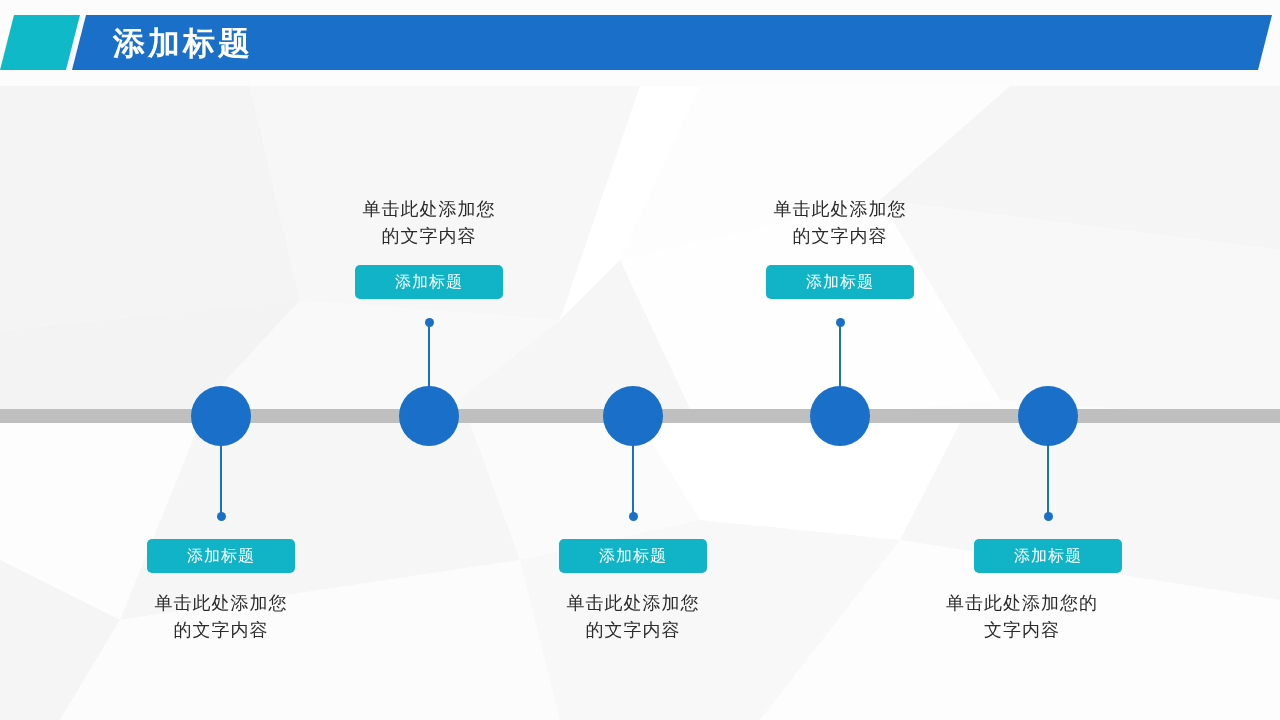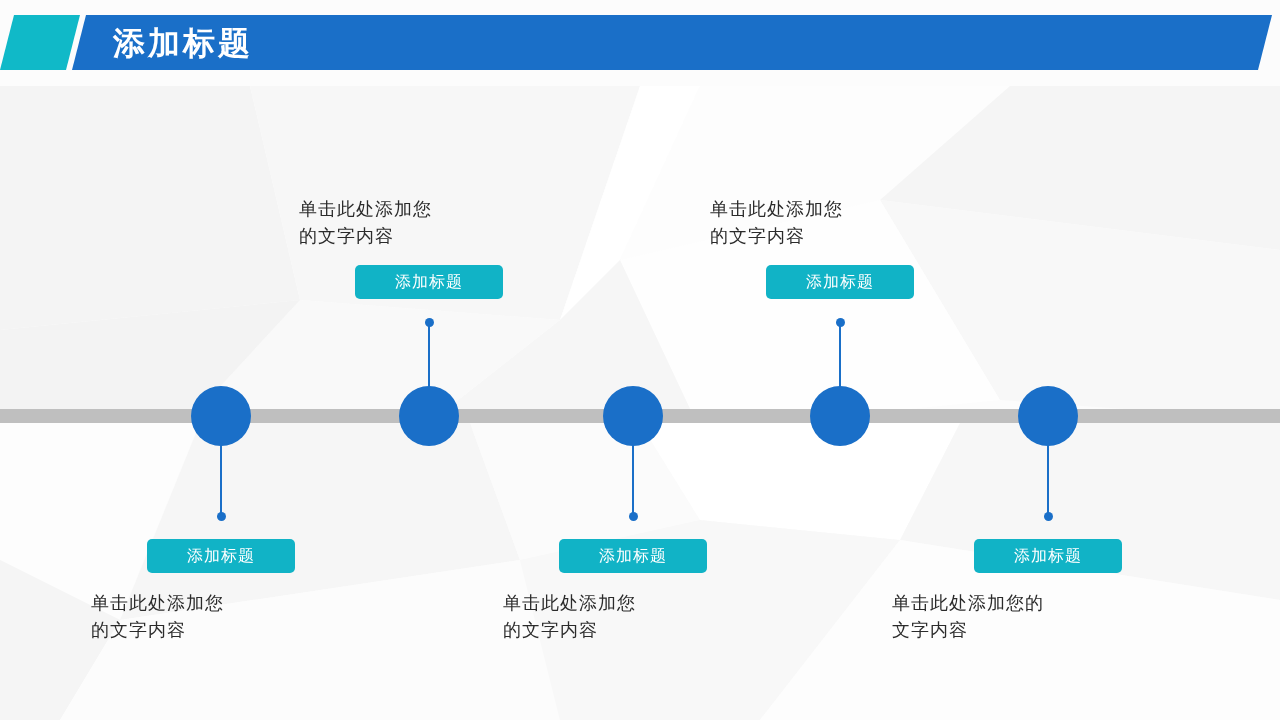--- a/index.html
+++ b/index.html
@@ -87,21 +87,21 @@
     line-height:34px;
     text-align:center;
     letter-spacing:1px;
     z-index:5;
     white-space:nowrap;
   }
 
   
   .caption{
     position:absolute;
-    text-align:left;
+    text-align:center;
     font-size:18px;
     line-height:27px;
     color:#2b2b2b;
     letter-spacing:1px;
     z-index:5;
     white-space:pre-line;
   }
 </style>
 </head>
 <body>

